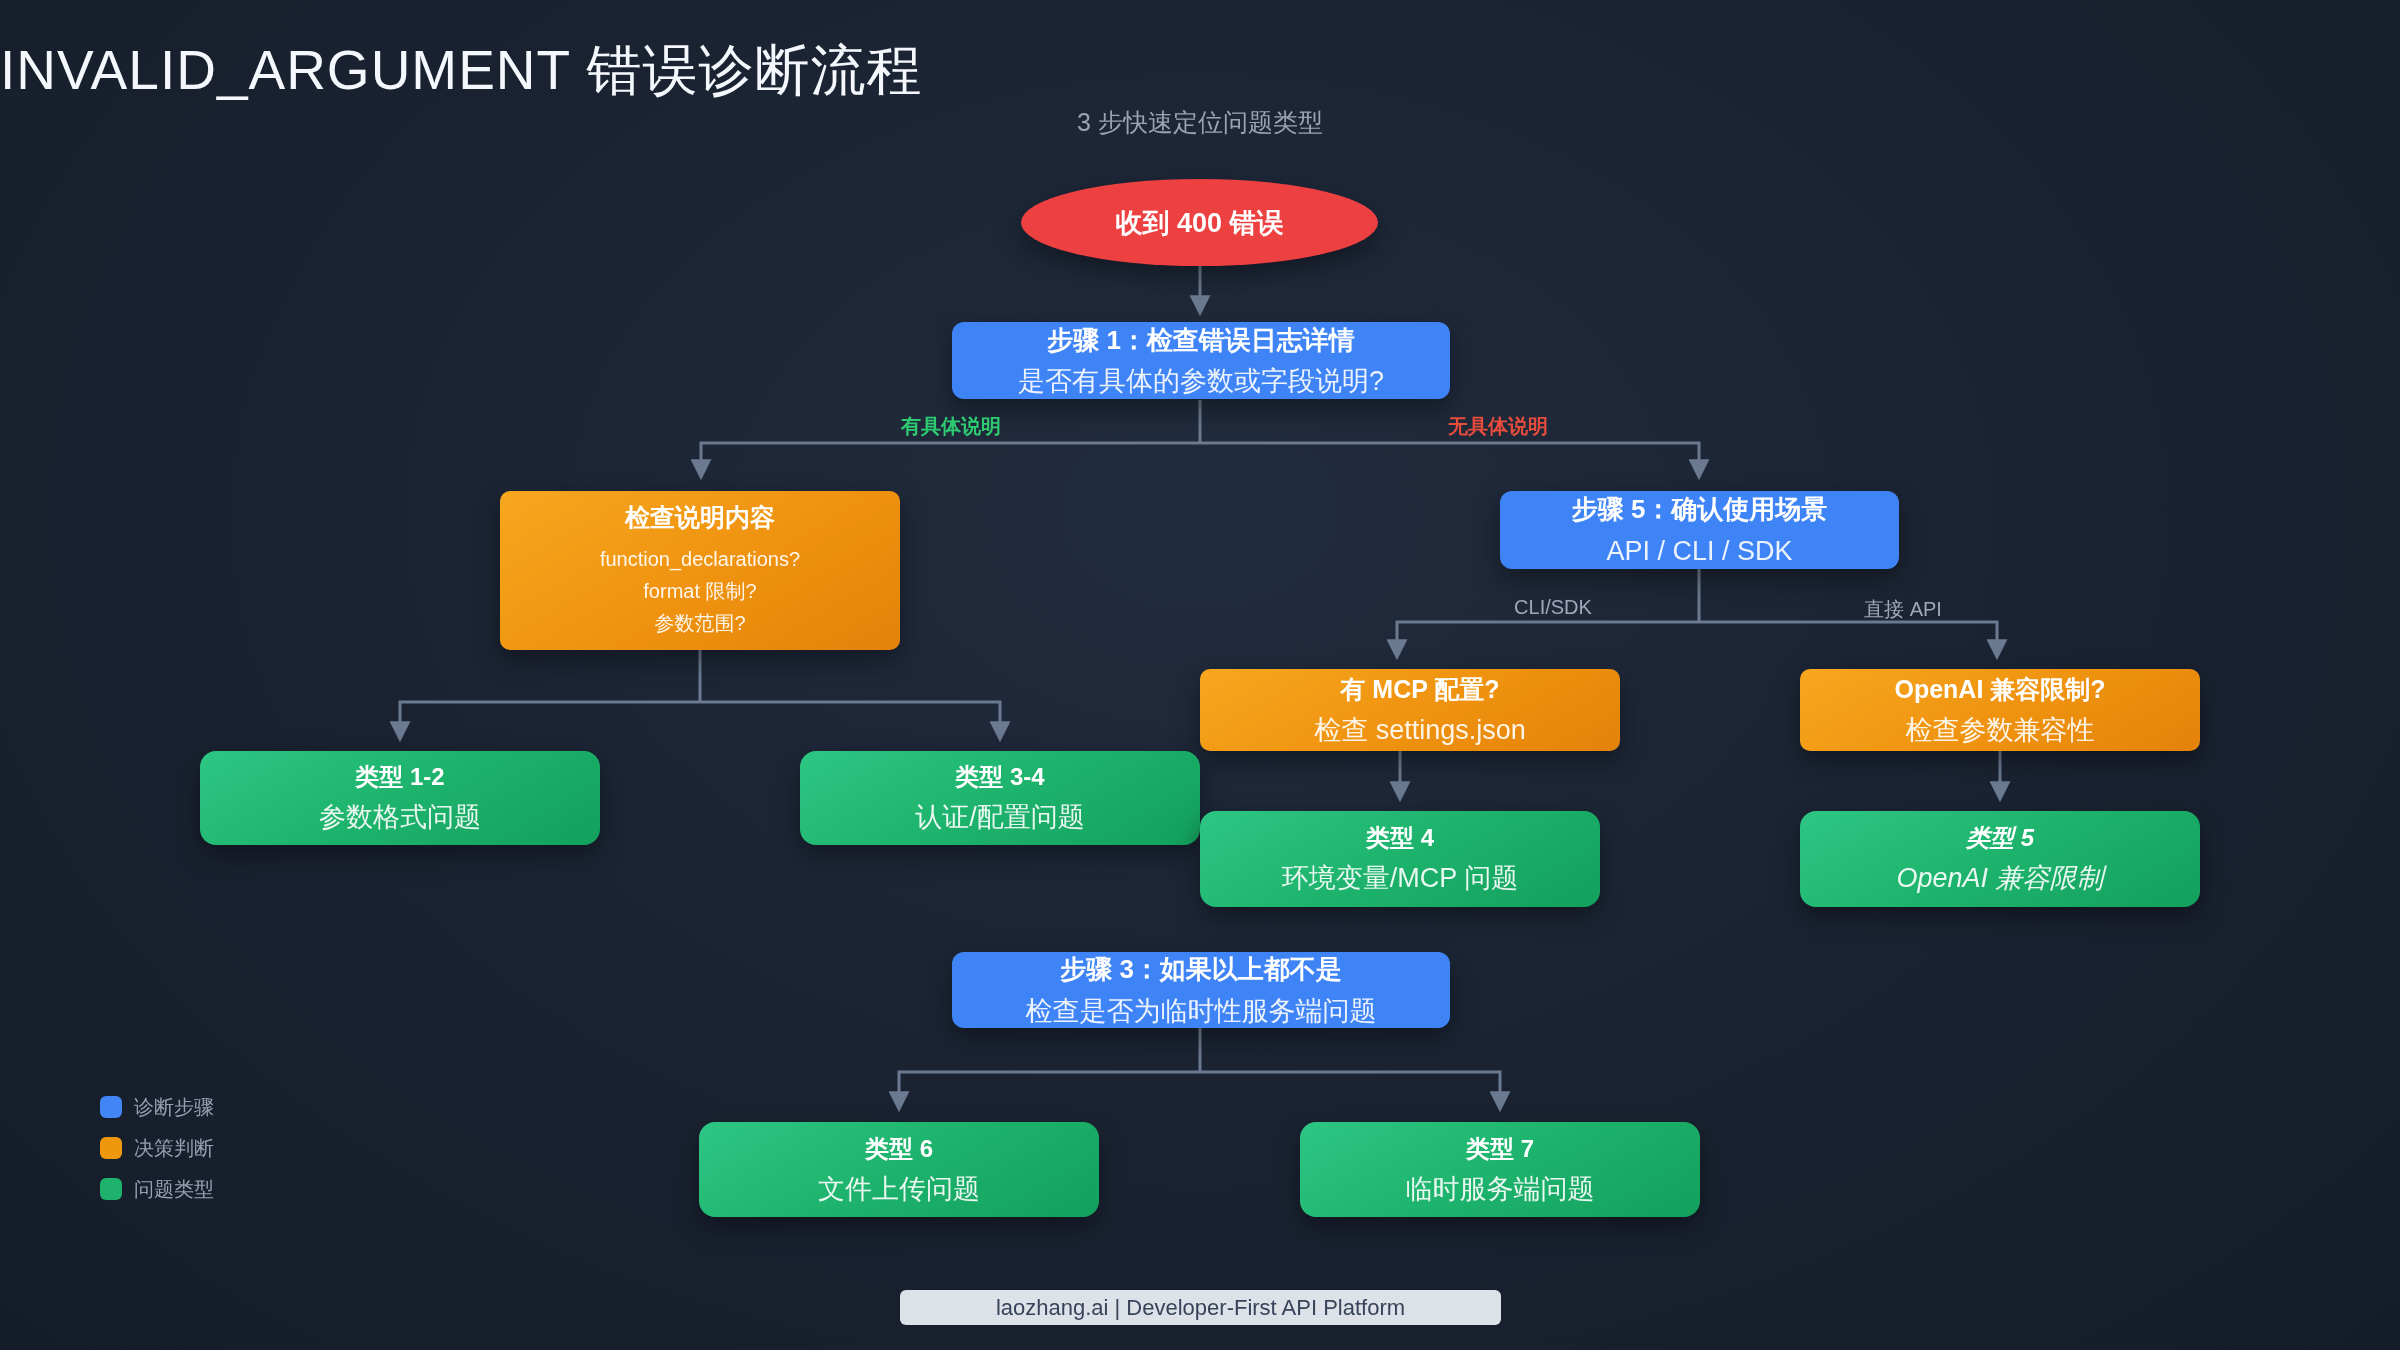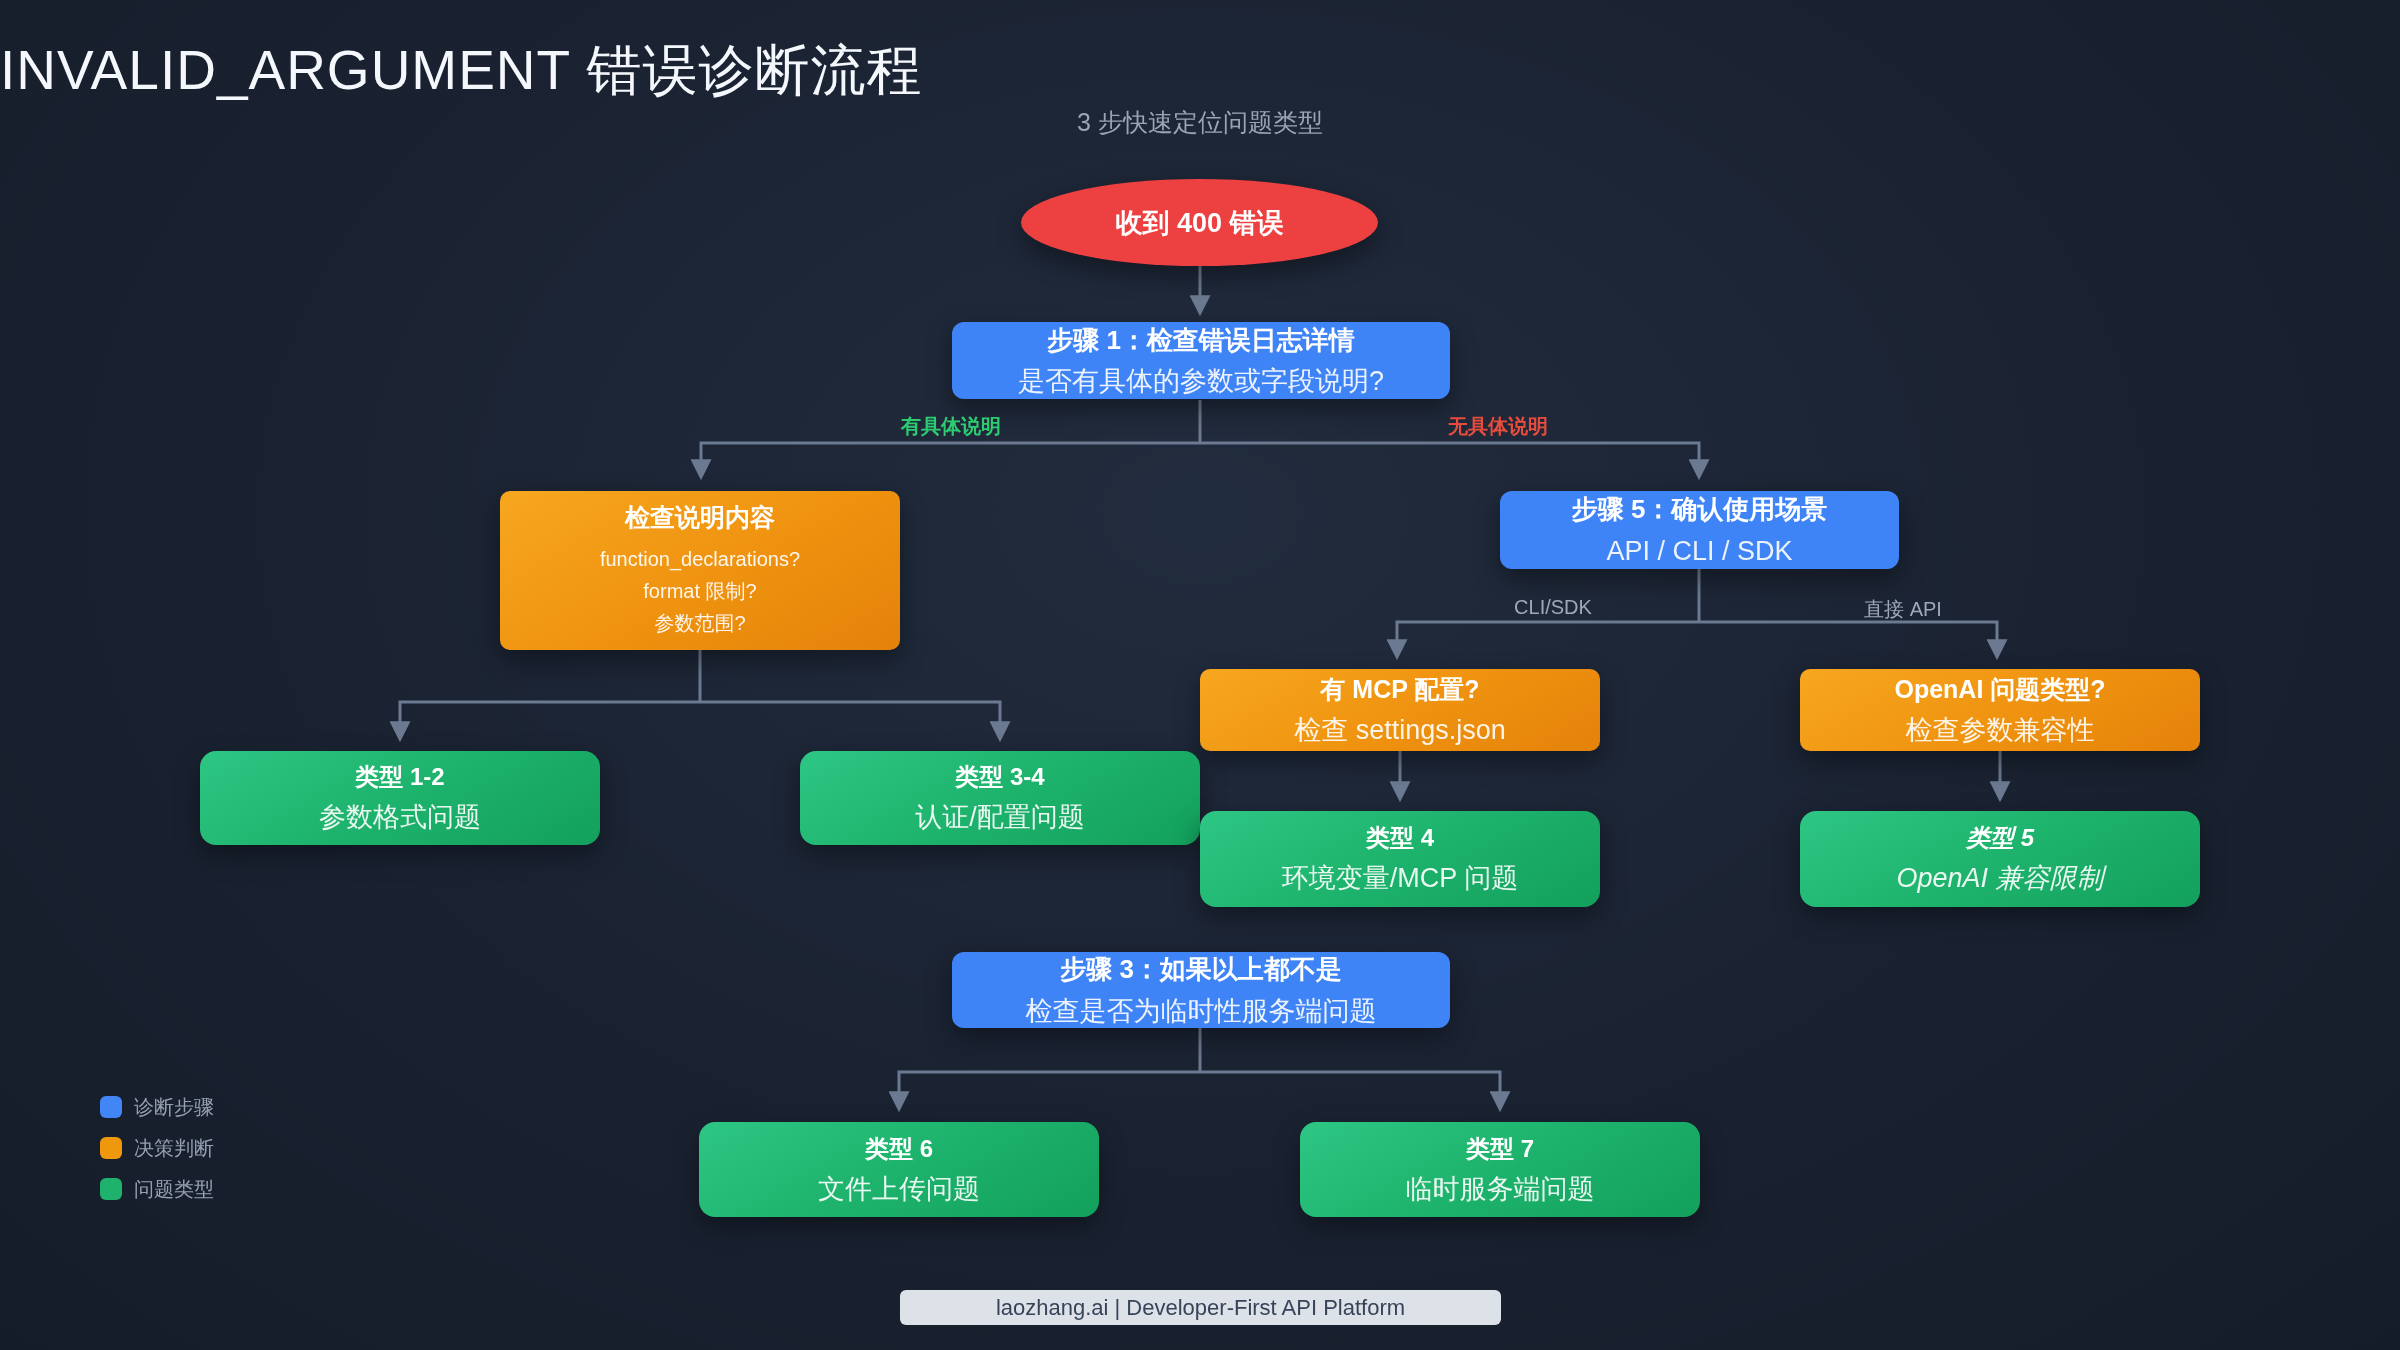--- a/index.html
+++ b/index.html
@@ -197,27 +197,27 @@
     <div class="check-line">function_declarations?</div>
     <div class="check-line">format 限制?</div>
     <div class="check-line">参数范围?</div>
   </div>
 
   <div class="node blue" style="left:1500px; top:491px; width:399px; height:78px;">
     <div class="node-title">步骤 5：确认使用场景</div>
     <div class="node-sub">API / CLI / SDK</div>
   </div>
 
-  <div class="node orange" style="left:1200px; top:669px; width:400px; height:82px;">
+  <div class="node orange" style="left:1200px; top:669px; width:400px; height:82px;padding-left:20px;">
     <div class="node-title">有 MCP 配置?</div>
     <div class="node-sub">检查 settings.json</div>
   </div>
 
   <div class="node orange" style="left:1800px; top:669px; width:400px; height:82px;">
-    <div class="node-title">OpenAI 问题类型?</div>
+    <div class="node-title">OpenAI 兼容限制?</div>
     <div class="node-sub">检查参数兼容性</div>
   </div>
 
   <div class="node green" style="left:200px; top:751px; width:400px; height:94px;">
     <div class="node-title">类型 1-2</div>
     <div class="node-sub">参数格式问题</div>
   </div>
 
   <div class="node green" style="left:800px; top:751px; width:400px; height:94px;">
     <div class="node-title">类型 3-4</div>

